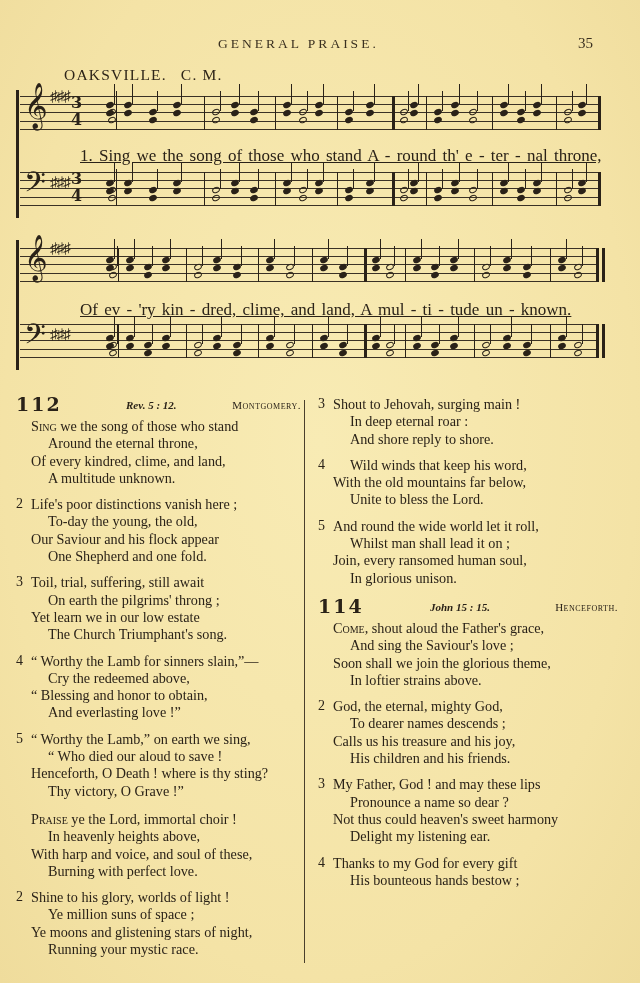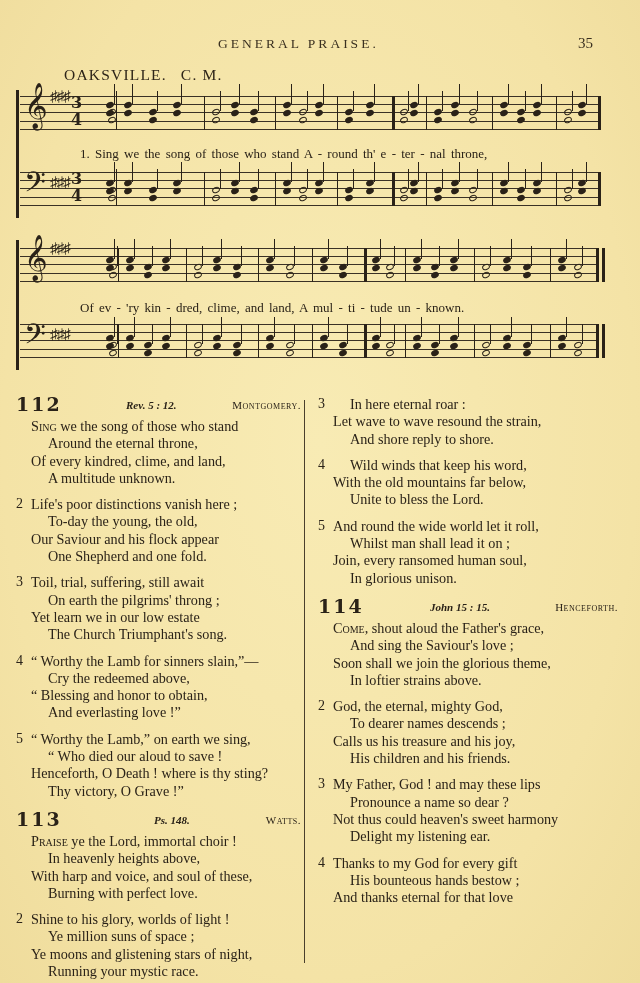--- a/index.html
+++ b/index.html
@@ -47,22 +47,22 @@
     }
     .staff .bar { position: absolute; top: 0; width: 1px; height: 34px; background: #2a2218; }
     .staff .bar.thick { width: 3px; }
     .note {
       position: absolute; width: 8px; height: 6px; border-radius: 50%;
       background: #2a2218; transform: rotate(-25deg);
     }
     .note.open { background: transparent; border: 1.5px solid #2a2218; width: 6px; height: 4px; }
     .stem { position: absolute; width: 1px; background: #2a2218; }
     .lyrics {
-      position: absolute; left: 64px; right: 20px; font-size: 13px; color: #2a2218;
-      white-space: nowrap; word-spacing: 2px;
+      position: absolute; left: 64px; right: 20px; font-size: 17px; color: #2a2218;
+      white-space: nowrap; word-spacing: 2px; text-decoration: underline;
     }
 
     
     .col { position: absolute; top: 396px; }
     .col.left { left: 16px; width: 285px; }
     .col.right { left: 318px; width: 300px; }
     .divider { position: absolute; left: 304px; top: 400px; width: 1px; height: 563px; background: #4a3f2c; }
 
     .hymn-head { position: relative; height: 22px; }
     .hymn-number {
@@ -492,45 +492,40 @@
       <div class="line-t even">And everlasting love !”</div>
     </div>
     <div class="stanza">
       <span class="stanza-num">5</span>
       <div class="line-t odd">“ Worthy the Lamb,” on earth we sing,</div>
       <div class="line-t even">“ Who died our aloud to save !</div>
       <div class="line-t odd">Henceforth, O Death ! where is thy sting?</div>
       <div class="line-t even">Thy victory, O Grave !”</div>
     </div>
     <div style="height: 2px;"></div>
-    <div class="hymn-head">
-      <span class="hymn-number">113</span>
-      <span class="hymn-ref" style="left: 138px;">Ps. 148.</span>
-      <span class="hymn-author">Watts.</span>
-    </div>
     <div class="stanza">
       <div class="line-t odd"><span class="sc">Praise</span><span> ye the Lord, immortal choir !</span></div>
       <div class="line-t even">In heavenly heights above,</div>
       <div class="line-t odd">With harp and voice, and soul of these,</div>
       <div class="line-t even">Burning with perfect love.</div>
     </div>
     <div class="stanza">
       <span class="stanza-num">2</span>
       <div class="line-t odd">Shine to his glory, worlds of light !</div>
       <div class="line-t even">Ye million suns of space ;</div>
       <div class="line-t odd">Ye moons and glistening stars of night,</div>
       <div class="line-t even">Running your mystic race.</div>
     </div>
   </div>
 
 <div class="col right" id="colRight">
     <div class="stanza">
       <span class="stanza-num">3</span>
-      <div class="line-t even">In here eternal roar :</div>
-      <div class="line-t odd">Let wave to wave resound the strain,</div>
+      <div class="line-t odd">Shout to Jehovah, surging main !</div>
+      <div class="line-t even">In deep eternal roar :</div>
       <div class="line-t even">And shore reply to shore.</div>
     </div>
     <div class="stanza">
       <span class="stanza-num">4</span>
       <div class="line-t even">Wild winds that keep his word,</div>
       <div class="line-t odd">With the old mountains far below,</div>
       <div class="line-t even">Unite to bless the Lord.</div>
     </div>
     <div class="stanza">
       <span class="stanza-num">5</span>
@@ -562,15 +557,14 @@
       <span class="stanza-num">3</span>
       <div class="line-t odd">My Father, God ! and may these lips</div>
       <div class="line-t even">Pronounce a name so dear ?</div>
       <div class="line-t odd">Not thus could heaven's sweet harmony</div>
       <div class="line-t even">Delight my listening ear.</div>
     </div>
     <div class="stanza">
       <span class="stanza-num">4</span>
       <div class="line-t odd">Thanks to my God for every gift</div>
       <div class="line-t even">His bounteous hands bestow ;</div>
-      <div class="line-t odd">And thanks eternal for that love</div>
     </div>
   </div>
 
 </body></html>

